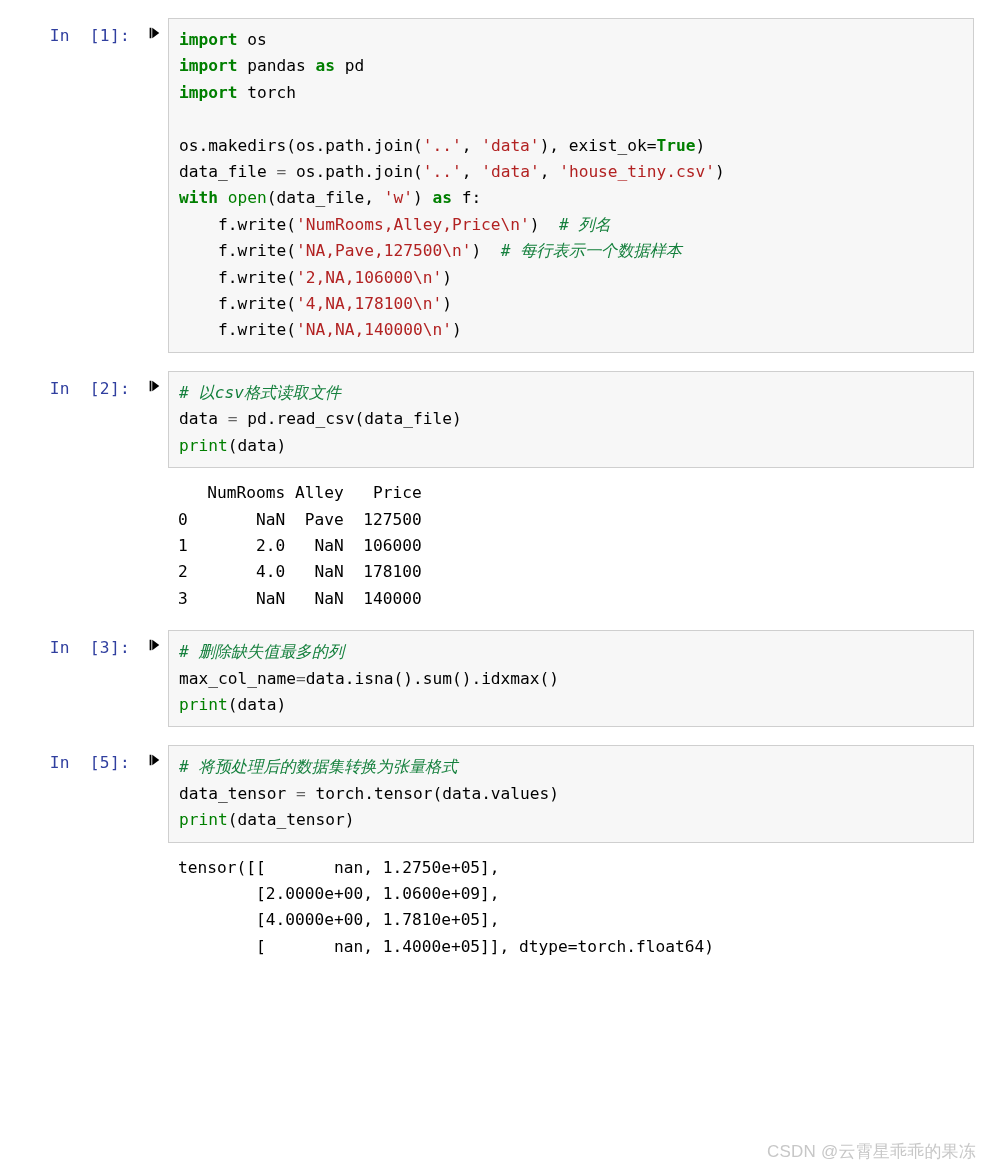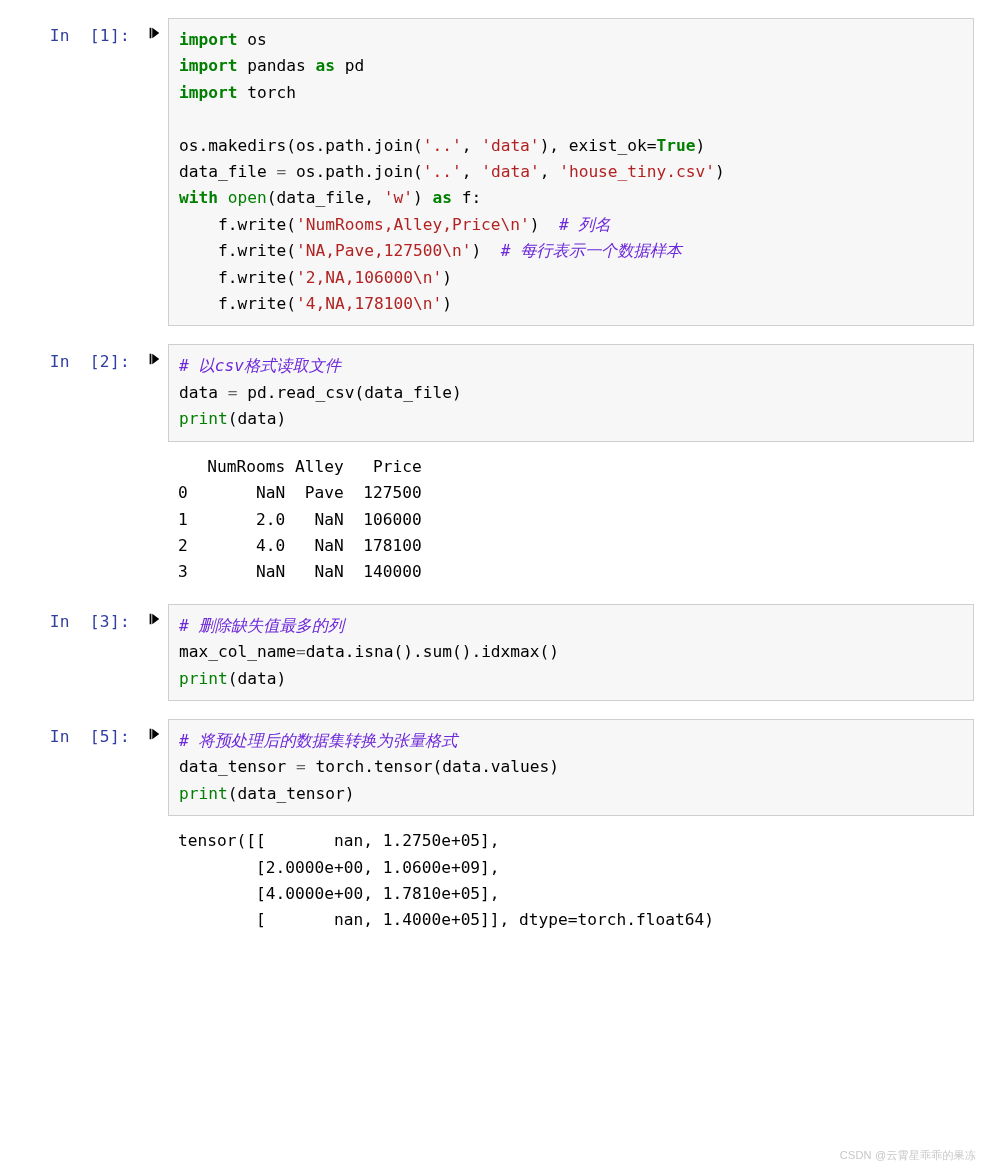--- a/index.html
+++ b/index.html
@@ -63,31 +63,31 @@
     line-height: 1.63;
   }
   .output-block {
     padding: 6px 0 0 10px;
     margin-top: 6px;
     color: #000;
   }
   
   .kw   { color: #007f00; font-weight: bold; }
   .str  { color: #b22222; }                       
-  .cmt  { color: #6d28d9; font-style: italic; }
+  .cmt  { color: #15803d; font-style: italic; }
   .id   { color: #000; }
   .num  { color: #008080; }
   .op   { color: #666666; }
   .builtin { color: #007f00; }
   .wm-text {
     position: fixed;
     right: 14px;
     bottom: 8px;
     color: #c7c7c7;
-    font-size: 11px;
+    font-size: 17px;
     font-family: sans-serif;
     pointer-events: none;
     letter-spacing: 0.2px;
   }
 </style>
 </head>
 <body>
 
 <div class="notebook">
     <div class="cell">
@@ -108,20 +108,21 @@
           <div class="code-line"><span class="kw">import</span><span class="id"> pandas </span><span class="kw">as</span><span class="id"> pd</span></div>
           <div class="code-line"><span class="kw">import</span><span class="id"> torch</span></div>
           <div class="code-line">&nbsp;</div>
           <div class="code-line"><span class="id">os.makedirs(os.path.join(</span><span class="str">'..'</span><span class="id">, </span><span class="str">'data'</span><span class="id">), exist_ok=</span><span class="kw">True</span><span class="id">)</span></div>
           <div class="code-line"><span class="id">data_file </span><span class="op">=</span><span class="id"> os.path.join(</span><span class="str">'..'</span><span class="id">, </span><span class="str">'data'</span><span class="id">, </span><span class="str">'house_tiny.csv'</span><span class="id">)</span></div>
           <div class="code-line"><span class="kw">with</span><span class="id"> </span><span class="builtin">open</span><span class="id">(data_file, </span><span class="str">'w'</span><span class="id">) </span><span class="kw">as</span><span class="id"> f:</span></div>
           <div class="code-line"><span class="id">    f.write(</span><span class="str">'NumRooms,Alley,Price\n'</span><span class="id">)  </span><span class="cmt"># 列名</span></div>
           <div class="code-line"><span class="id">    f.write(</span><span class="str">'NA,Pave,127500\n'</span><span class="id">)  </span><span class="cmt"># 每行表示一个数据样本</span></div>
           <div class="code-line"><span class="id">    f.write(</span><span class="str">'2,NA,106000\n'</span><span class="id">)</span></div>
           <div class="code-line"><span class="id">    f.write(</span><span class="str">'4,NA,178100\n'</span><span class="id">)</span></div>
+          <div class="code-line"><span class="id">    f.write(</span><span class="str">'NA,NA,140000\n'</span><span class="id">)</span></div>
         </div>
       </div>
     </div>
     <div class="cell">
       <div class="prompt-col">
         <span class="prompt">In  [2]:</span>
       </div>
       <div class="run-col">
         <span class="run-icon">
           <svg viewBox="0 0 16 16">

